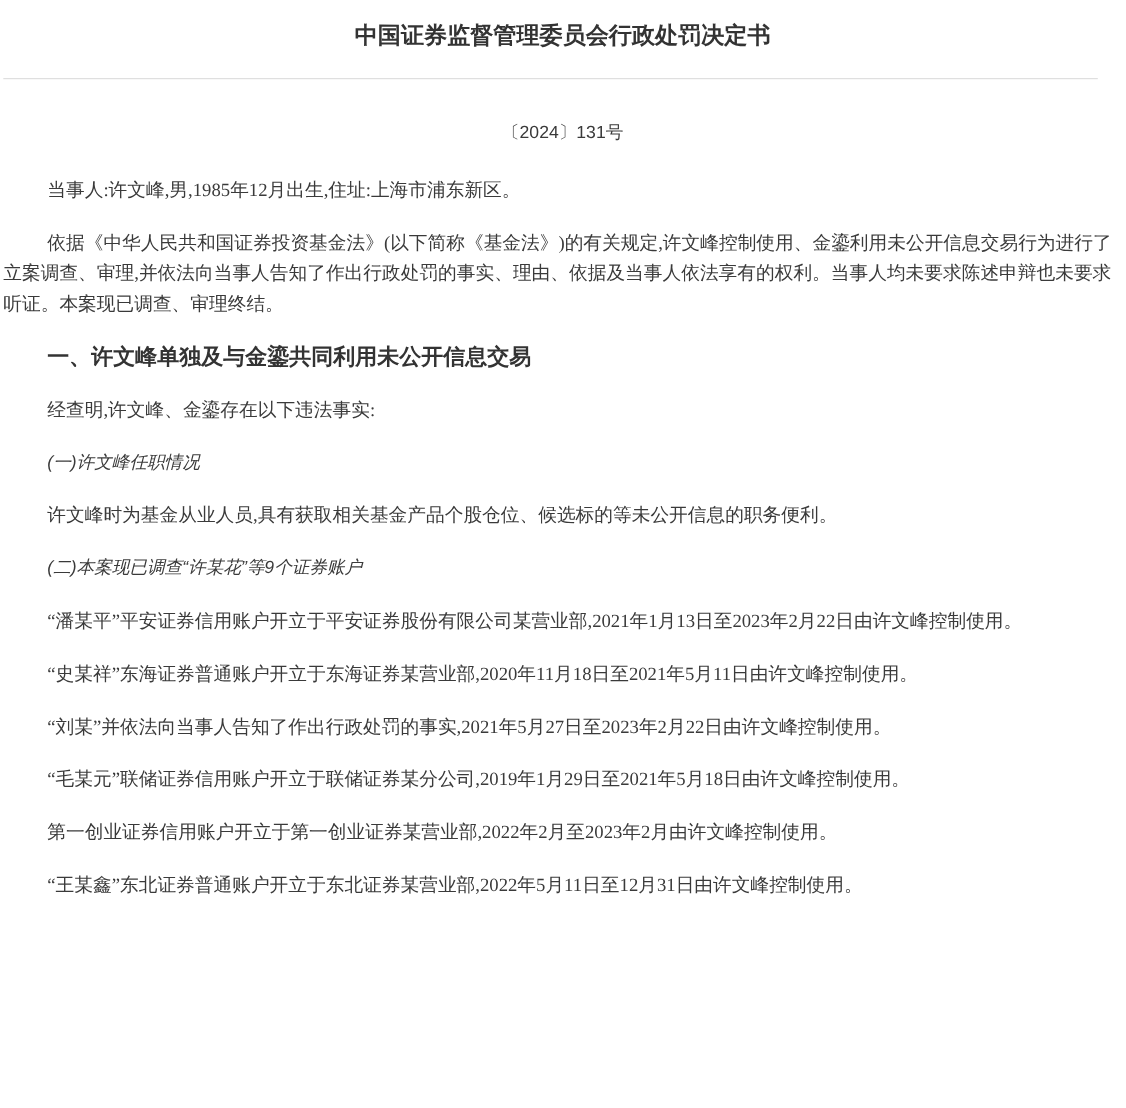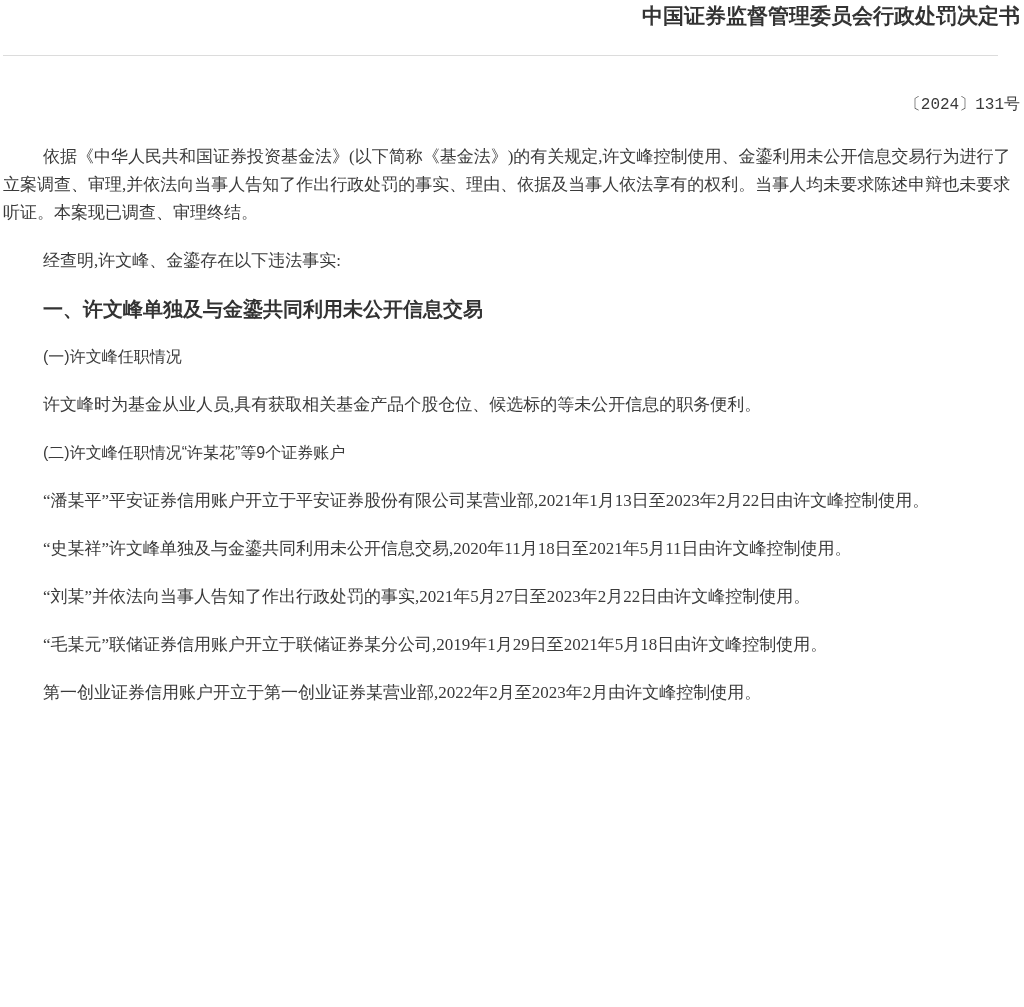--- a/index.html
+++ b/index.html
@@ -13,40 +13,40 @@
     overflow: hidden;
     font-family: "Liberation Serif", serif;
   }
   .page {
     padding: 0 4px 0 3px;
     box-sizing: border-box;
     width: 1024px;
   }
   .doc-title {
     margin: 0;
-    padding-top: 4px;
+    padding-top: 20px;
     font-size: 21px;
     line-height: 24px;
     font-weight: bold;
-    text-align: right;
+    text-align: center;
     color: #333333;
     font-family: "Liberation Serif", serif;
   }
   .divider {
     height: 1px;
     background: #dcdcdc;
     margin: 27px 22px 0 0;
   }
   .doc-number {
     margin: 38px 0 0 0;
     font-size: 16px;
     line-height: 22px;
-    text-align: right;
+    text-align: center;
     color: #3a3a3a;
-    font-family: Liberation Mono, monospace;
+    font-family: Liberation Sans, sans-serif;
   }
   .doc-body {
     margin-top: 27px;
   }
   .para {
     margin: 0 0 20px 0;
     color: #3a3a3a;
     line-height: 28px;
     text-indent: 40px;
   }
@@ -57,38 +57,41 @@
   .para--heading {
     font-size: 20px;
     font-weight: bold;
     color: #333333;
     font-family: "Liberation Sans", sans-serif;
   }
   .para--subhead {
     font-size: 16px;
     color: #3a3a3a;
     font-family: "Liberation Sans", sans-serif;
+    font-style: italic;
   }
 </style>
 </head>
 <body>
 
 <div class="page">
   <h1 class="doc-title">中国证券监督管理委员会行政处罚决定书</h1>
 
   <div class="divider"></div>
 
   <div class="doc-number">〔2024〕131号</div>
 
   <div class="doc-body" id="doc-body">
+      <p class="para para--body">当事人:许文峰,男,1985年12月出生,住址:上海市浦东新区。</p>
       <p class="para para--body">依据《中华人民共和国证券投资基金法》(以下简称《基金法》)的有关规定,许文峰控制使用、金鎏利用未公开信息交易行为进行了立案调查、审理,并依法向当事人告知了作出行政处罚的事实、理由、依据及当事人依法享有的权利。当事人均未要求陈述申辩也未要求听证。本案现已调查、审理终结。</p>
+      <p class="para para--heading">一、许文峰单独及与金鎏共同利用未公开信息交易</p>
       <p class="para para--body">经查明,许文峰、金鎏存在以下违法事实:</p>
-      <p class="para para--heading">一、许文峰单独及与金鎏共同利用未公开信息交易</p>
       <p class="para para--subhead">(一)许文峰任职情况</p>
       <p class="para para--body">许文峰时为基金从业人员,具有获取相关基金产品个股仓位、候选标的等未公开信息的职务便利。</p>
-      <p class="para para--subhead">(二)许文峰任职情况“许某花”等9个证券账户</p>
+      <p class="para para--subhead">(二)本案现已调查“许某花”等9个证券账户</p>
       <p class="para para--body">“潘某平”平安证券信用账户开立于平安证券股份有限公司某营业部,2021年1月13日至2023年2月22日由许文峰控制使用。</p>
-      <p class="para para--body">“史某祥”许文峰单独及与金鎏共同利用未公开信息交易,2020年11月18日至2021年5月11日由许文峰控制使用。</p>
+      <p class="para para--body">“史某祥”东海证券普通账户开立于东海证券某营业部,2020年11月18日至2021年5月11日由许文峰控制使用。</p>
       <p class="para para--body">“刘某”并依法向当事人告知了作出行政处罚的事实,2021年5月27日至2023年2月22日由许文峰控制使用。</p>
       <p class="para para--body">“毛某元”联储证券信用账户开立于联储证券某分公司,2019年1月29日至2021年5月18日由许文峰控制使用。</p>
       <p class="para para--body">第一创业证券信用账户开立于第一创业证券某营业部,2022年2月至2023年2月由许文峰控制使用。</p>
+      <p class="para para--body">“王某鑫”东北证券普通账户开立于东北证券某营业部,2022年5月11日至12月31日由许文峰控制使用。</p>
     </div>
 </div>
 
 </body></html>

